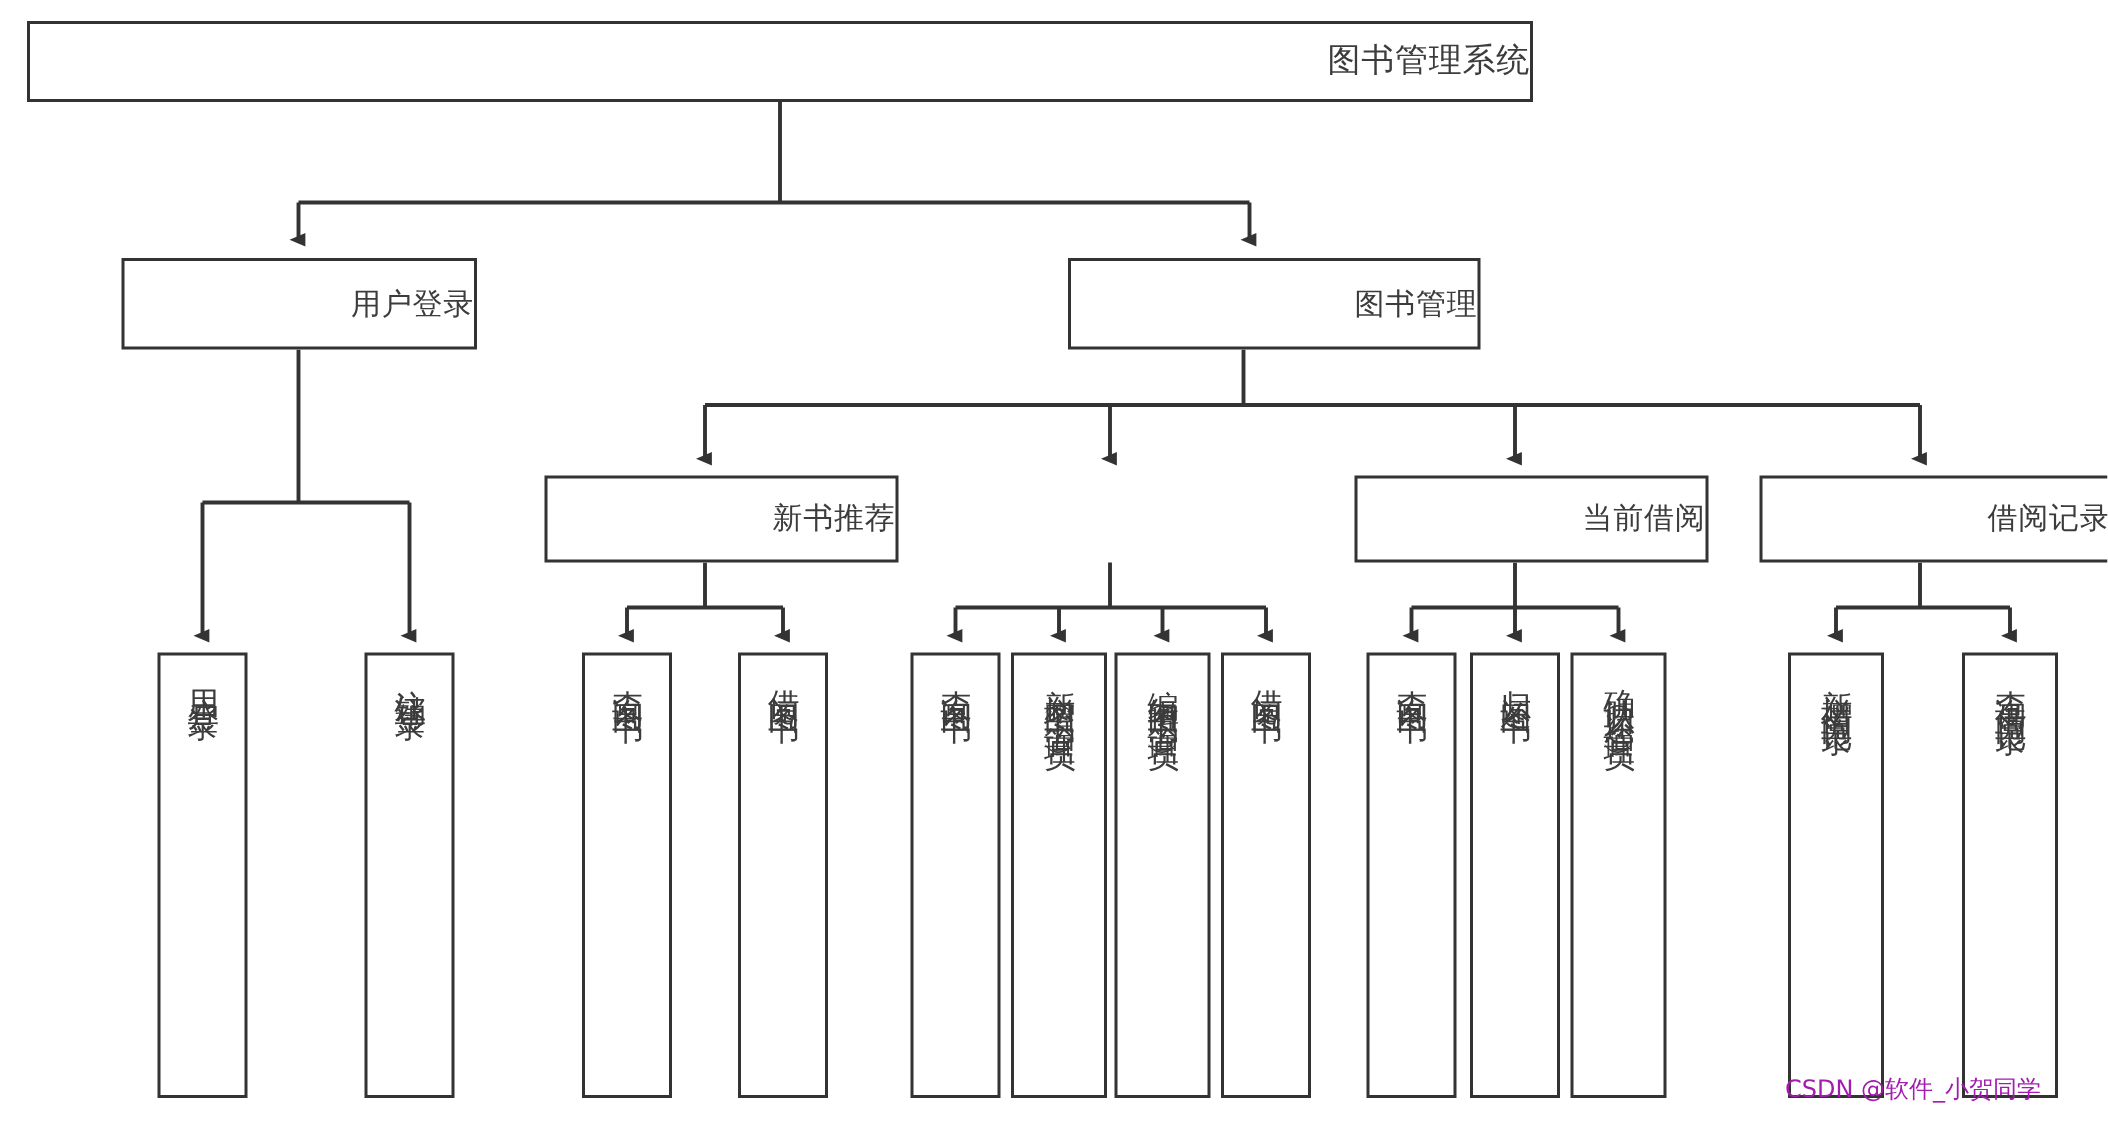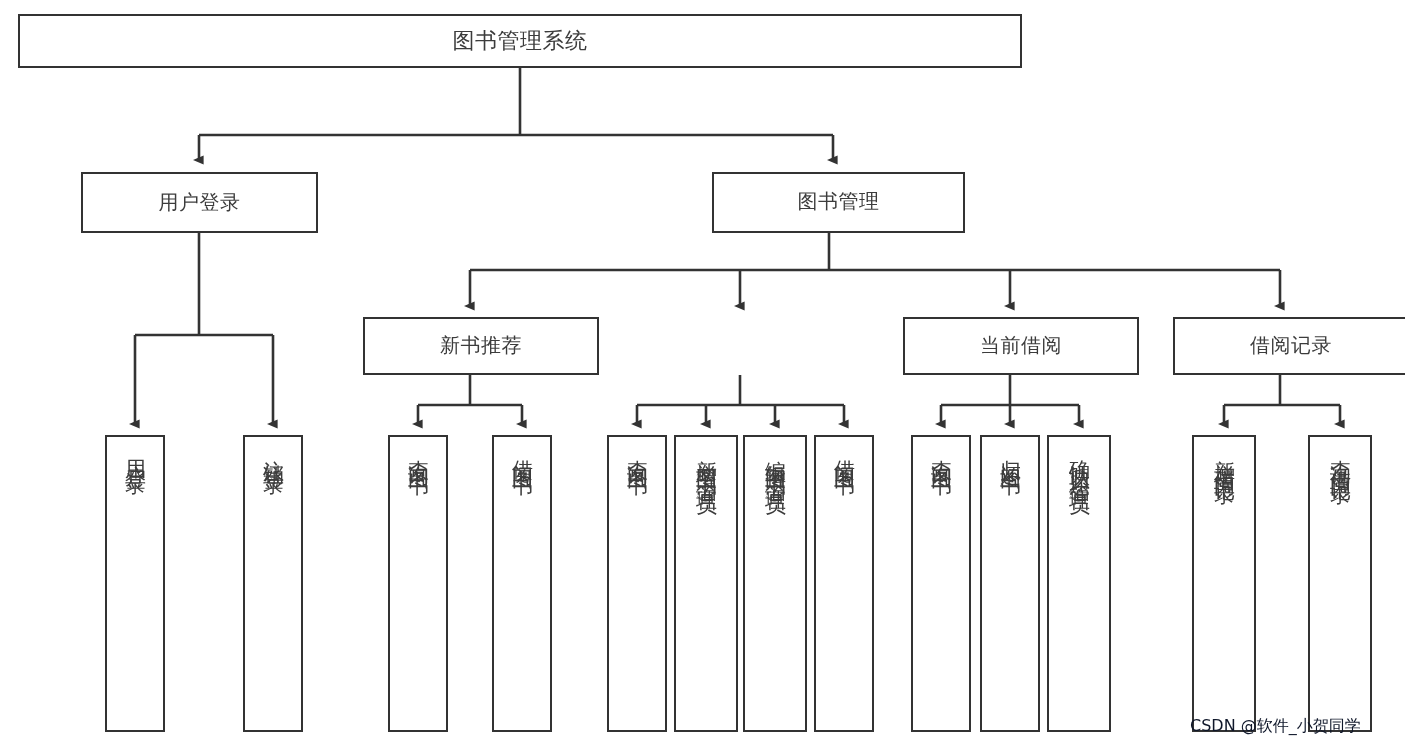--- a/index.html
+++ b/index.html
@@ -25,38 +25,38 @@
     height: 747px;
   }
   .node {
     position: absolute;
     box-sizing: border-box;
     background: #ffffff;
     border: 2px solid #333333;
     color: #3c3c3c;
     display: flex;
     align-items: center;
-    justify-content: center;
+    justify-content: flex-end;
     z-index: 2;
   }
   .node .lbl {
     display: block;
     line-height: 1.18;
     letter-spacing: 0.5px;
     white-space: nowrap;
   }
   
   .node.root { left: 18px; top: 14px; width: 1004px; height: 54px; }
   .node.root .lbl { font-size: 22px; }
 
   
   .node.lvl1 { height: 61px; }
   .node.lvl1 .lbl { font-size: 20px; }
   .node.n-login  { left: 81px;  top: 172px; width: 237px; }
-  .node.n-bookmg { left: 712px; top: 172px; width: 253px; font-family: Liberation Mono, monospace; }
+  .node.n-bookmg { left: 712px; top: 172px; width: 275px; }
 
   
   .node.lvl2 { top: 317px; height: 58px; width: 236px; }
   .node.lvl2 .lbl { font-size: 20px; }
   .node.n-new     { left: 363px; }
   .node.n-borrow  { left: 633px; }
   .node.n-current { left: 903px; }
   .node.n-record  { left: 1173px; }
 
   
@@ -76,21 +76,21 @@
     white-space: nowrap;
   }
   .node.leaf.wide  { width: 60px; }
   .node.leaf.wider { width: 64px; }
 
   .watermark {
     position: absolute;
     left: 1190px;
     top: 716px;
     font-size: 16px;
-    color: #0f172a;
+    color: #a21caf;
     white-space: nowrap;
     z-index: 3;
   }
 </style>
 </head>
 <body>
 
 <div id="canvas">
 
   <svg id="edges" viewBox="0 0 1405 747" xmlns="http://www.w3.org/2000/svg">

